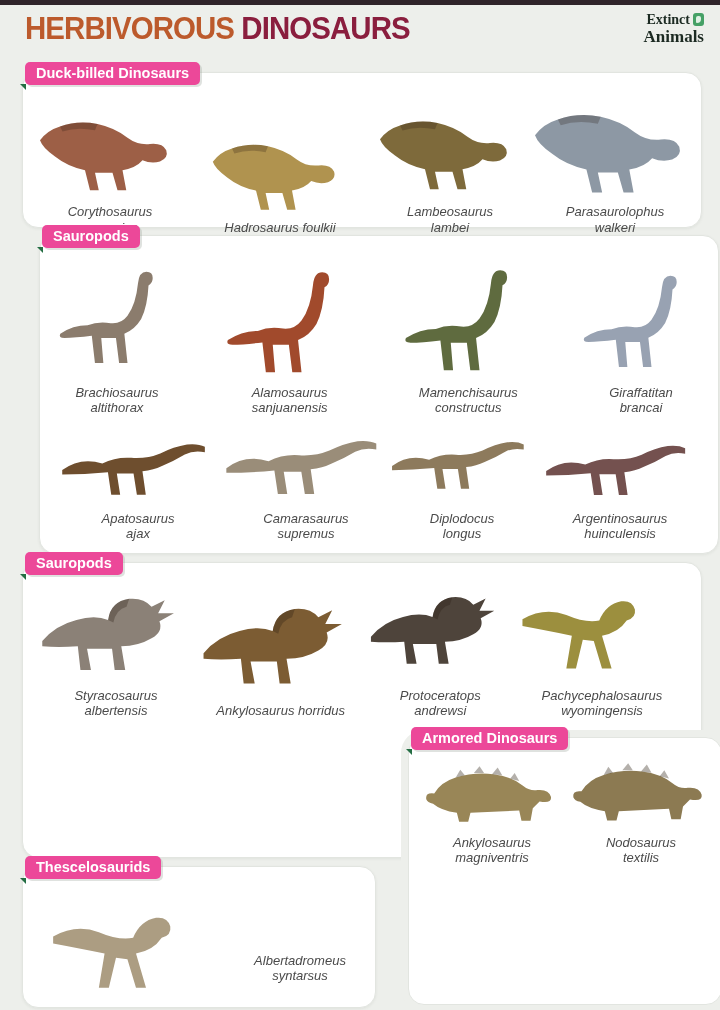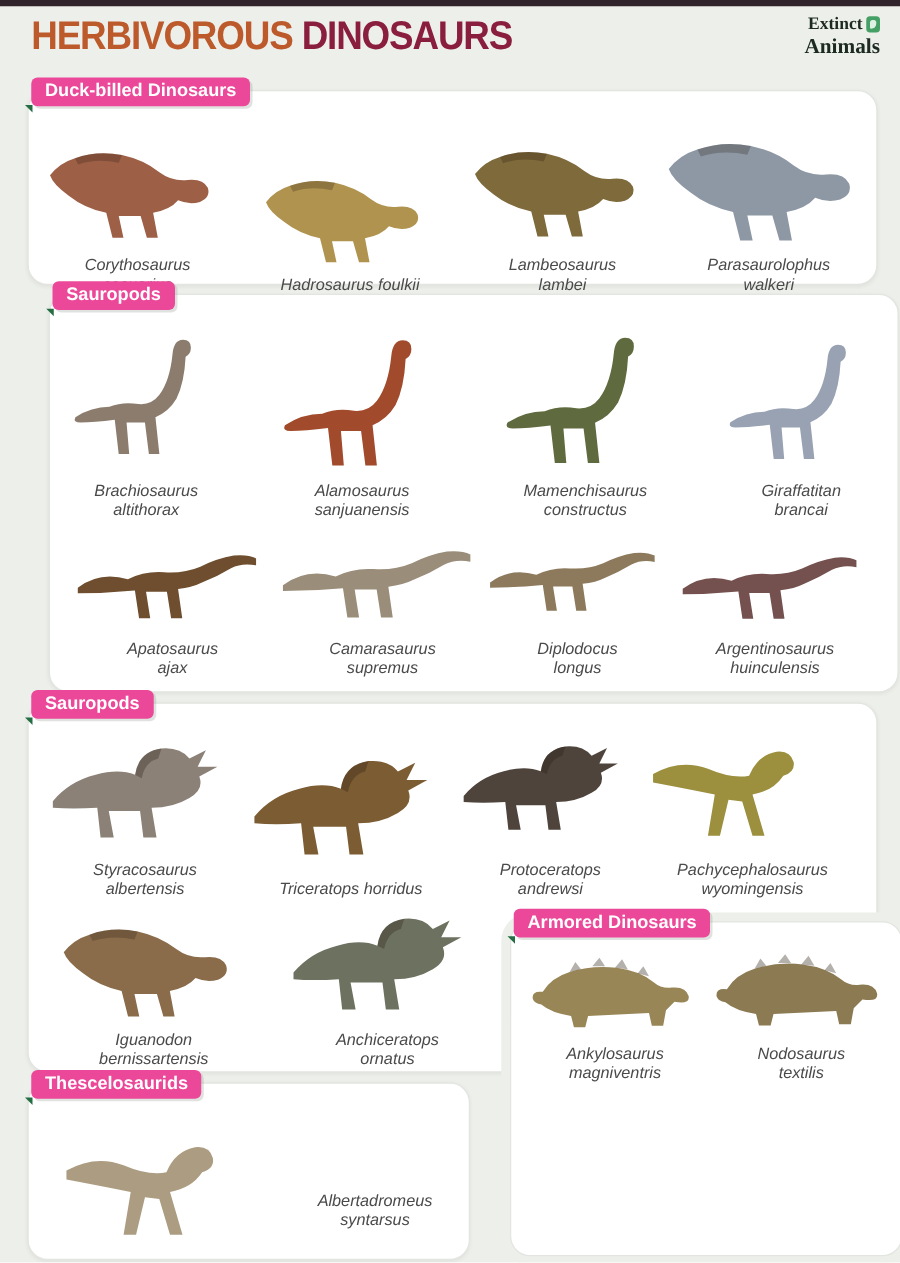--- a/index.html
+++ b/index.html
@@ -240,51 +240,35 @@
         <svg class="art">
             <use href="#sil-ceratopsian" fill="#8b8177"></use>
           </svg>
         <figcaption class="cap">Styracosaurus
 albertensis</figcaption>
       </figure>
       <figure class="dino">
         <svg class="art">
             <use href="#sil-ceratopsian" fill="#7c5c33"></use>
           </svg>
-        <figcaption class="cap">Triceratops horridus</figcaption>
+        <figcaption class="cap">Ankylosaurus horridus</figcaption>
       </figure>
       <figure class="dino">
         <svg class="art">
             <use href="#sil-ceratopsian" fill="#4e443b"></use>
           </svg>
         <figcaption class="cap">Protoceratops
 andrewsi</figcaption>
       </figure>
       <figure class="dino">
         <svg class="art">
             <use href="#sil-biped" fill="#9c8f3e"></use>
           </svg>
         <figcaption class="cap">Pachycephalosaurus
 wyomingensis</figcaption>
-      </figure>
-    </div>
-    <div class="card-body row2">
-      <figure class="dino">
-        <svg class="art">
-            <use href="#sil-hadrosaur" fill="#8a6c4b"></use>
-          </svg>
-        <figcaption class="cap">Iguanodon
-bernissartensis</figcaption>
-      </figure>
-      <figure class="dino">
-        <svg class="art">
-            <use href="#sil-ceratopsian" fill="#6d7260"></use>
-          </svg>
-        <figcaption class="cap">Anchiceratops
-ornatus</figcaption>
       </figure>
     </div>
   </section>
 
   <section class="card" id="card-armored">
     <div class="badge">Armored Dinosaurs</div>
     <div class="card-body row1">
       <figure class="dino">
         <svg class="art">
             <use href="#sil-ankylosaur" fill="#998657"></use>

